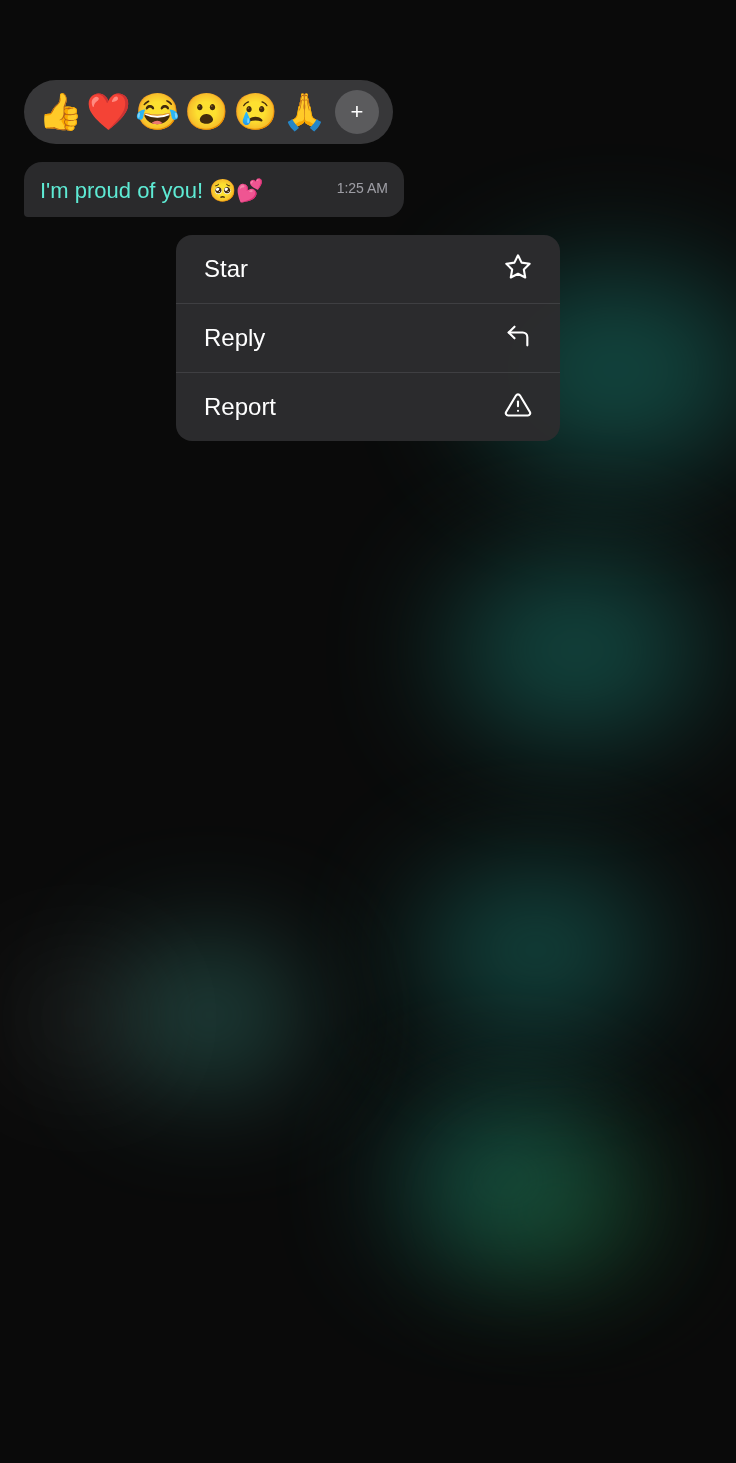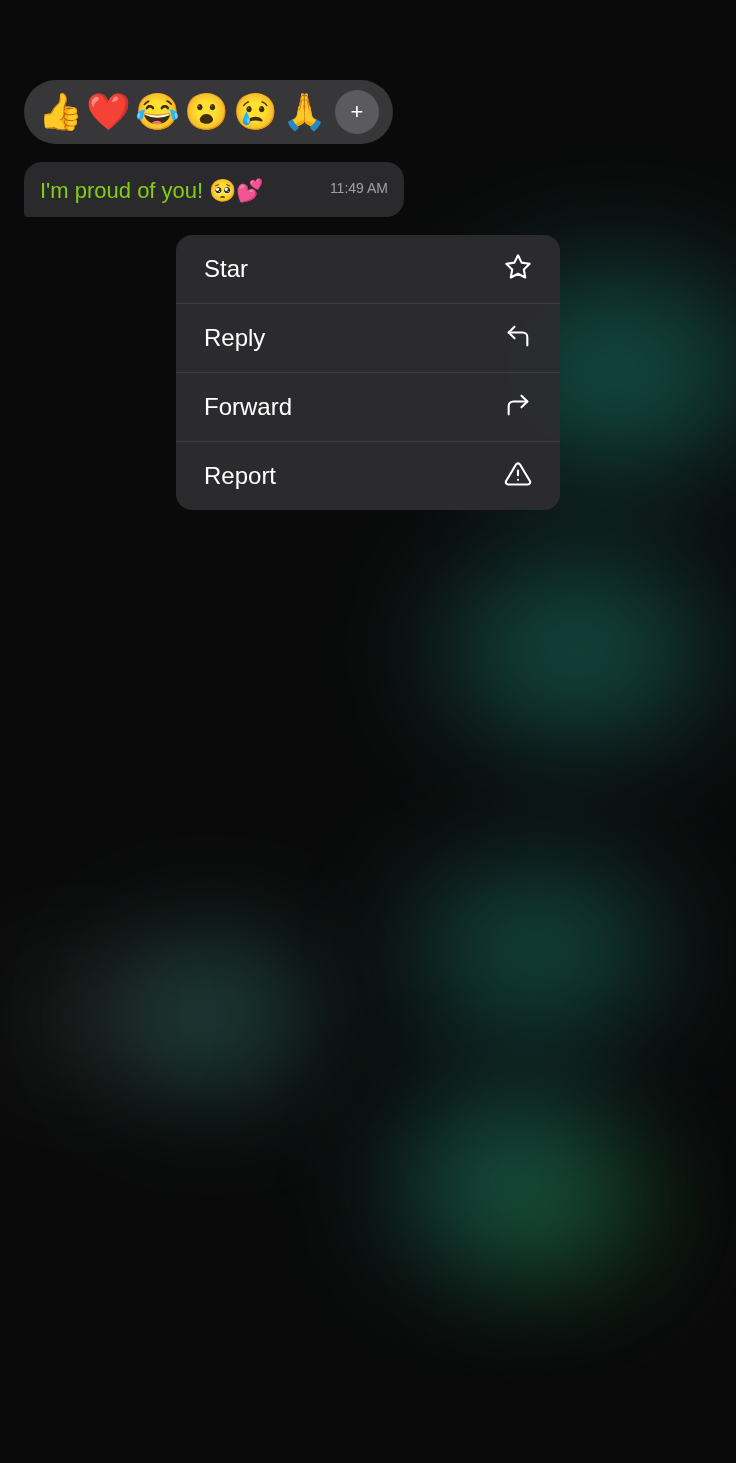--- a/index.html
+++ b/index.html
@@ -105,21 +105,21 @@
     .message-bubble {
       background: rgba(44, 44, 46, 0.95);
       border-radius: 18px 18px 18px 4px;
       padding: 14px 16px 10px 16px;
       max-width: 380px;
       margin-bottom: 18px;
       position: relative;
     }
 
     .message-text {
-      color: #84cc16;
+      color: #5eead4;
       font-size: 22px;
       line-height: 1.4;
       display: inline;
     }
 
     .message-time {
       color: rgba(235, 235, 245, 0.6);
       font-size: 14px;
       float: right;
       margin-top: 4px;
@@ -195,21 +195,21 @@
     <span class="reaction-emoji">😮</span>
     <span class="reaction-emoji">😢</span>
     <span class="reaction-emoji">🙏</span>
     <div class="reaction-plus">
       <span>+</span>
     </div>
   </div>
 
   <div class="message-bubble">
     <span class="message-text">I'm proud of you! 🥺💕</span>
-    <span class="message-time">11:49 AM</span>
+    <span class="message-time">1:25 AM</span>
   </div>
 
   <div class="context-menu">
 
     <div class="menu-item">
       <span class="menu-item-label">Star</span>
       <span class="menu-item-icon">
         <svg class="icon-svg" viewBox="0 0 24 24" fill="none" stroke="white" stroke-width="1.8" stroke-linecap="round" stroke-linejoin="round">
           <polygon points="12 2 15.09 8.26 22 9.27 17 14.14 18.18 21.02 12 17.77 5.82 21.02 7 14.14 2 9.27 8.91 8.26 12 2"></polygon>
         </svg>
@@ -219,29 +219,20 @@
     <div class="menu-item">
       <span class="menu-item-label">Reply</span>
       <span class="menu-item-icon">
         <svg class="icon-svg" viewBox="0 0 24 24" fill="none" stroke="white" stroke-width="1.8" stroke-linecap="round" stroke-linejoin="round">
           <polyline points="9 14 4 9 9 4"></polyline>
           <path d="M20 20v-7a4 4 0 0 0-4-4H4"></path>
         </svg>
       </span>
     </div>
 
-    <div class="menu-item">
-      <span class="menu-item-label">Forward</span>
-      <span class="menu-item-icon">
-        <svg class="icon-svg" viewBox="0 0 24 24" fill="none" stroke="white" stroke-width="1.8" stroke-linecap="round" stroke-linejoin="round">
-          <polyline points="15 14 20 9 15 4"></polyline>
-          <path d="M4 20v-7a4 4 0 0 1 4-4h12"></path>
-        </svg>
-      </span>
-    </div>
 
 
     <div class="menu-item">
       <span class="menu-item-label">Report</span>
       <span class="menu-item-icon">
         <svg class="icon-svg" viewBox="0 0 24 24" fill="none" stroke="white" stroke-width="1.8" stroke-linecap="round" stroke-linejoin="round">
           <path d="M10.29 3.86L1.82 18a2 2 0 0 0 1.71 3h16.94a2 2 0 0 0 1.71-3L13.71 3.86a2 2 0 0 0-3.42 0z"></path>
           <line x1="12" y1="9" x2="12" y2="13"></line>
           <line x1="12" y1="17" x2="12.01" y2="17"></line>
         </svg>

